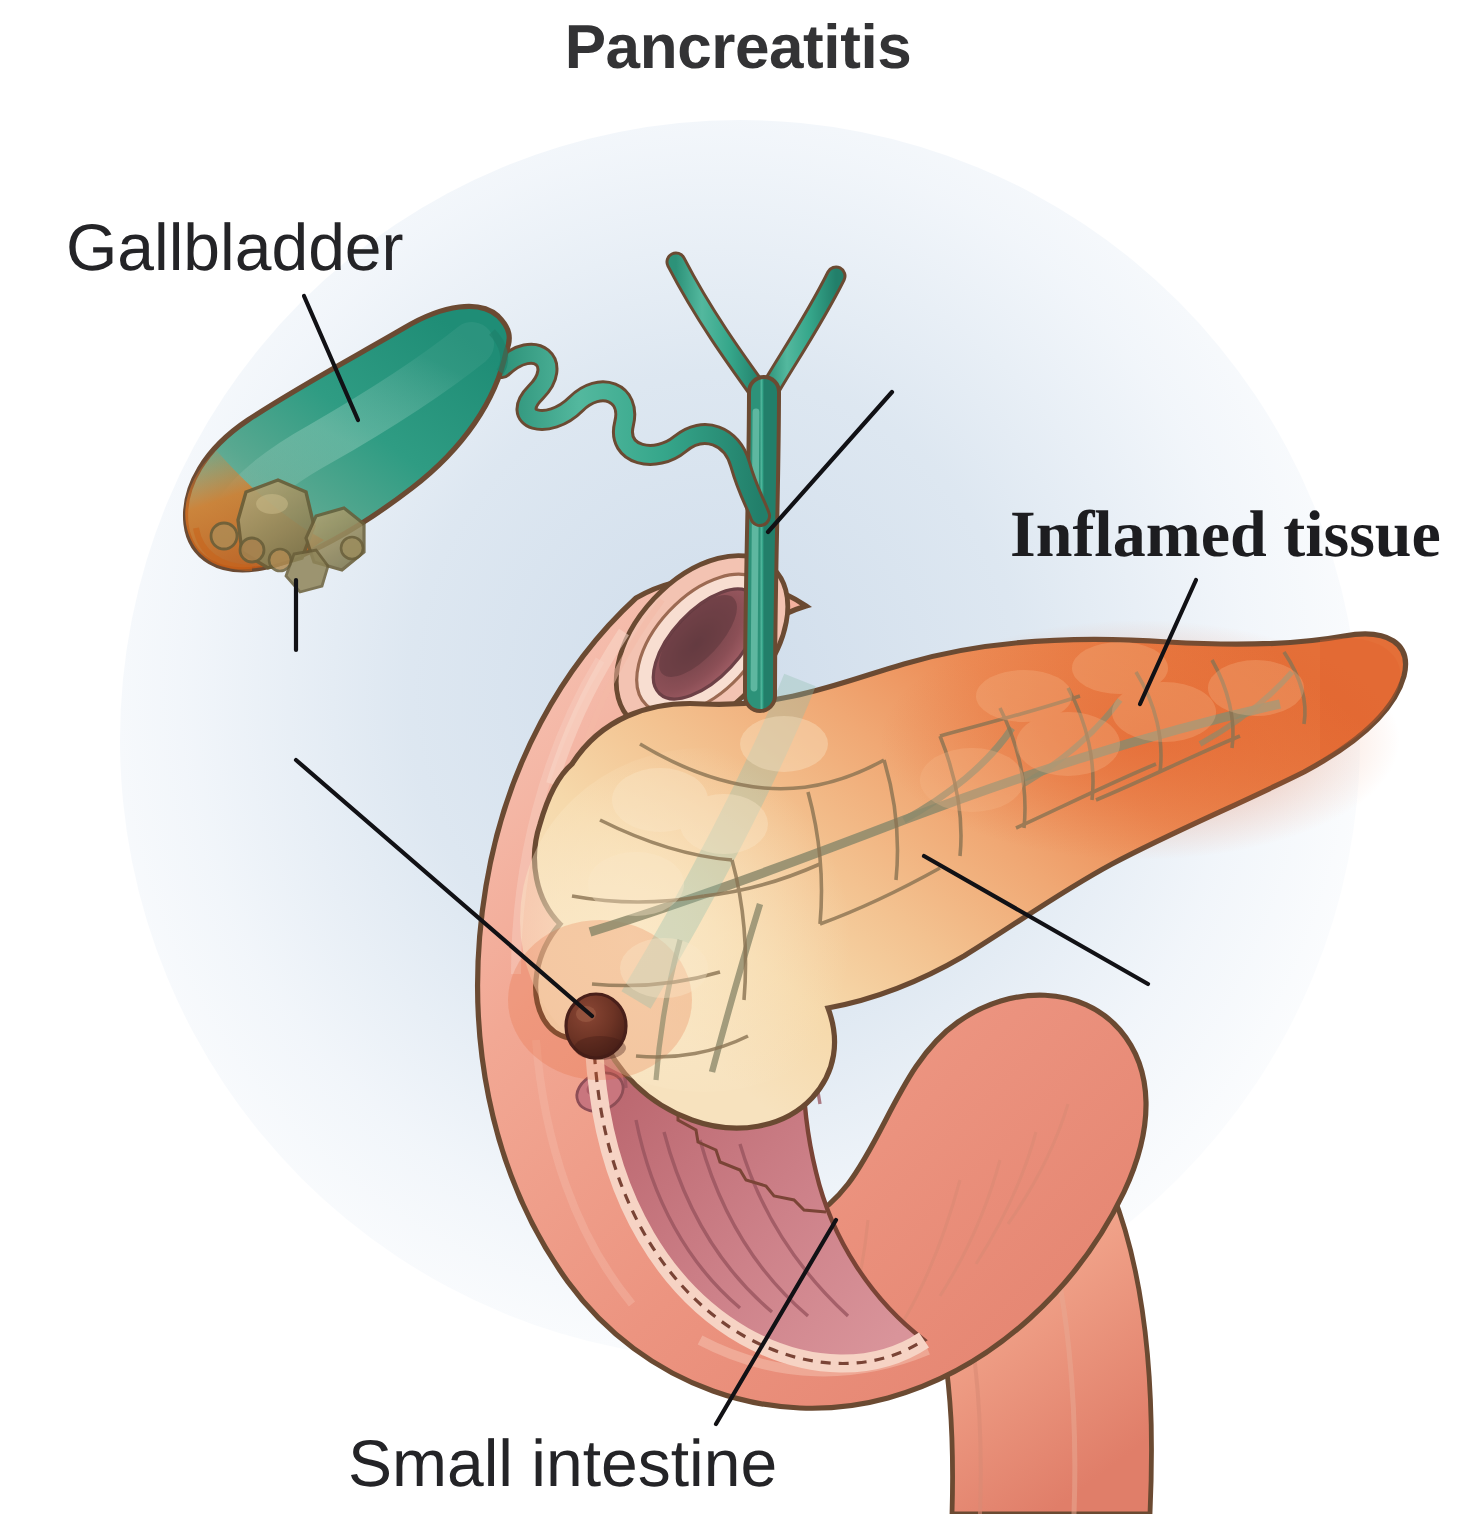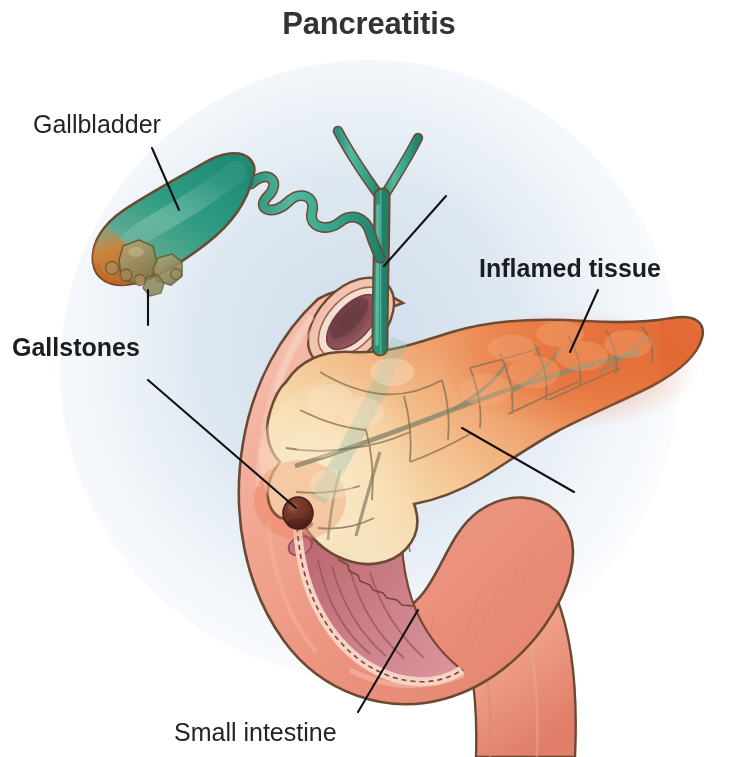--- a/index.html
+++ b/index.html
@@ -50,31 +50,31 @@
     text-align: center;
     font-size: 31px;
     font-weight: bold;
     letter-spacing: -0.2px;
     color: #333335;
   }
 
   
   .label {
     position: absolute;
-    font-size: 25px;
+    font-size: 33px;
     line-height: 28px;
     color: #242427;
     white-space: nowrap;
   }
   .label.bold { font-weight: bold; color: #1d1d20; }
 
   #label-gallbladder    { left: 33px;  top: 110px; }
   #label-gallstones     { left: 12px;  top: 333px; }
   #label-bile-duct      { left: 455px; top: 178px; }
-  #label-inflamed       { left: 479px; top: 254px; }
+  #label-inflamed       { left: 505px; top: 254px; font-family: Liberation Serif, serif; }
   #label-pancreas       { left: 581px; top: 482px; }
   #label-small-intest   { left: 174px; top: 718px; }
 
   svg { display: block; }
   .leader {
     stroke: #111115;
     stroke-width: 2.1;
     fill: none;
     stroke-linecap: round;
   }
@@ -391,21 +391,20 @@
       <line class="leader" x1="148" y1="380" x2="296" y2="508"></line>
       <line class="leader" x1="446" y1="196" x2="384" y2="266"></line>
       <line class="leader" x1="598" y1="290" x2="570" y2="352"></line>
       <line class="leader" x1="574" y1="492" x2="462" y2="428"></line>
       <line class="leader" x1="358" y1="712" x2="418" y2="610"></line>
     </g>
   </svg>
 
   <div class="label" id="label-gallbladder">Gallbladder</div>
 
-  <div class="label bold" id="label-gallstones">Gallstones</div>
 
 
   <div class="label bold" id="label-inflamed">Inflamed tissue</div>
 
 
   <div class="label" id="label-small-intest">Small intestine</div>
 
 </div>
 
 </body></html>

